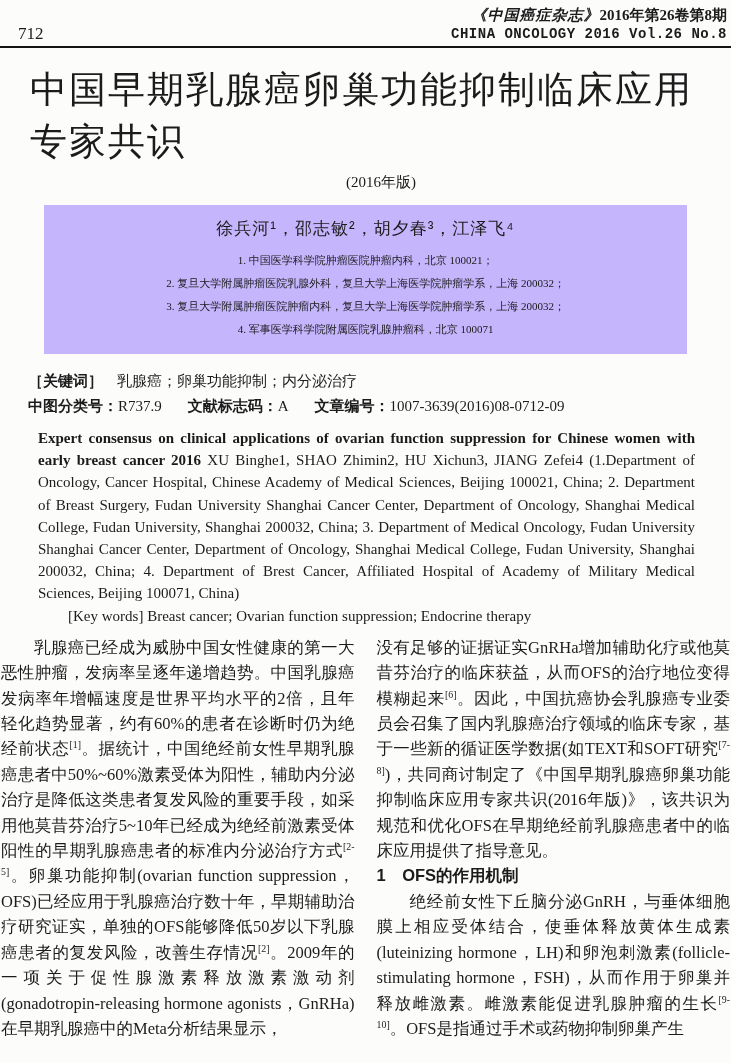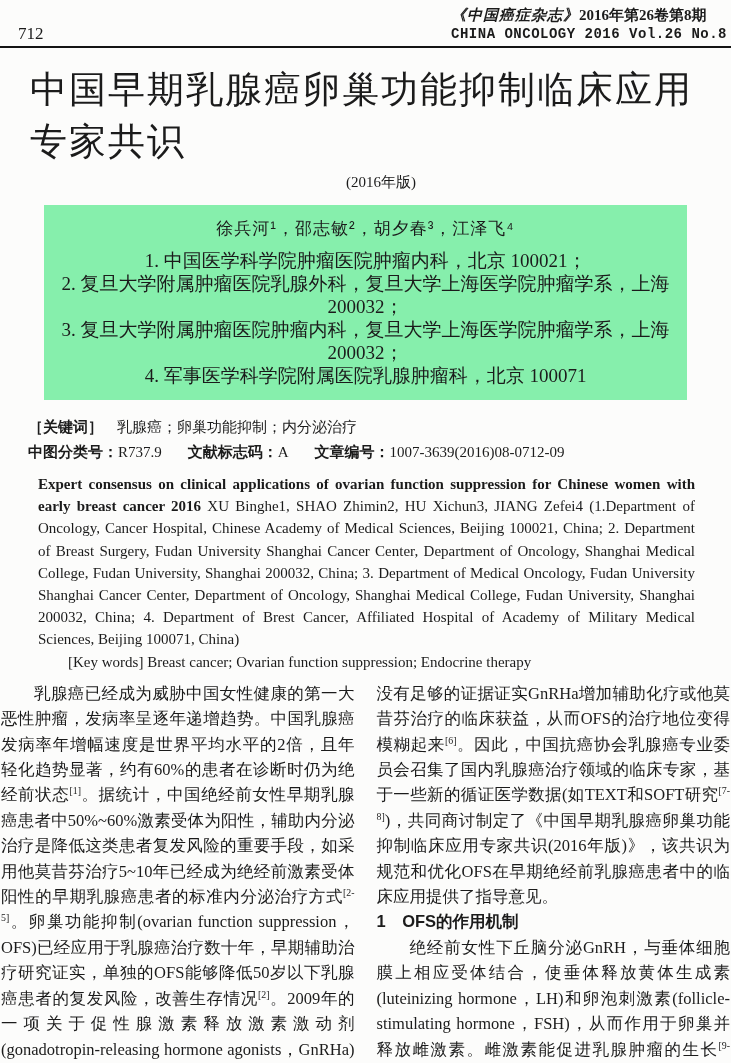--- a/index.html
+++ b/index.html
@@ -7,37 +7,37 @@
     position:relative; width:731px; height:1063px; margin:0 auto;
     background:#fcfcfb; color:#1b1b1b; overflow:hidden;
     font-family:"Liberation Serif","DejaVu Serif",serif;
   }
   
   .header {
     display:flex; justify-content:space-between; align-items:flex-end;
     padding:6px 4px 3px 0; border-bottom:2px solid #141414;
   }
   .page-num { font-size:17px; line-height:18px; padding-left:18px; }
-  .journal-block { text-align:left; }
+  .journal-block { text-align:right; }
   .journal-cn { font-size:15px; line-height:19px; font-weight:bold; }
   .journal-cn-name { font-style:italic; letter-spacing:1px; }
   .journal-en {
     font-family:"Liberation Mono","DejaVu Sans Mono",monospace;
     font-size:14px; line-height:18px; font-weight:bold; letter-spacing:0.5px;
   }
   
   .title { margin:16px 30px 0; text-align:left; font-size:37px; line-height:52px; font-weight:500; letter-spacing:2px; }
   .edition { margin-top:5px; text-align:center; font-size:15px;padding-left:31px; }
   
-  .author-box { margin:13px 44px 0; background:#86efac; text-align:center; padding:13px 8px 13px; }
+  .author-box { margin:13px 44px 0; background:#c4b5fd; text-align:center; padding:13px 8px 13px; }
   .authors {
     font-family:"Liberation Sans","DejaVu Sans",sans-serif;
     font-size:17px; line-height:21px; margin-bottom:10px; letter-spacing:1px;
   }
-  .affil { font-size:19px; line-height:23px; }
+  .affil { font-size:11px; line-height:23px; }
   
   .meta { margin:15px 44px 0 28px; font-size:15px; line-height:25px; }
   .meta b { font-weight:bold; }
   .meta .gap { display:inline-block; width:26px; }
   .kw-sep { display:inline-block; width:14px; }
   
   .abstract { margin:8px 36px 0 38px; font-size:15px; line-height:22.2px; text-align:justify; }
   .abstract-title { font-weight:bold; }
   .kw-en { margin:0 36px 0 38px; font-size:15px; line-height:22.2px; text-indent:2em; }
   .kw-en .label { font-weight:normal; }

